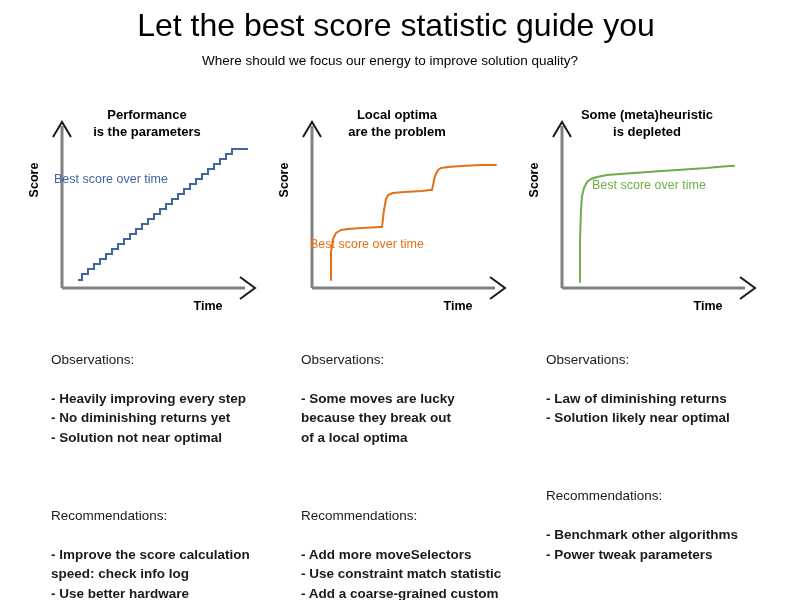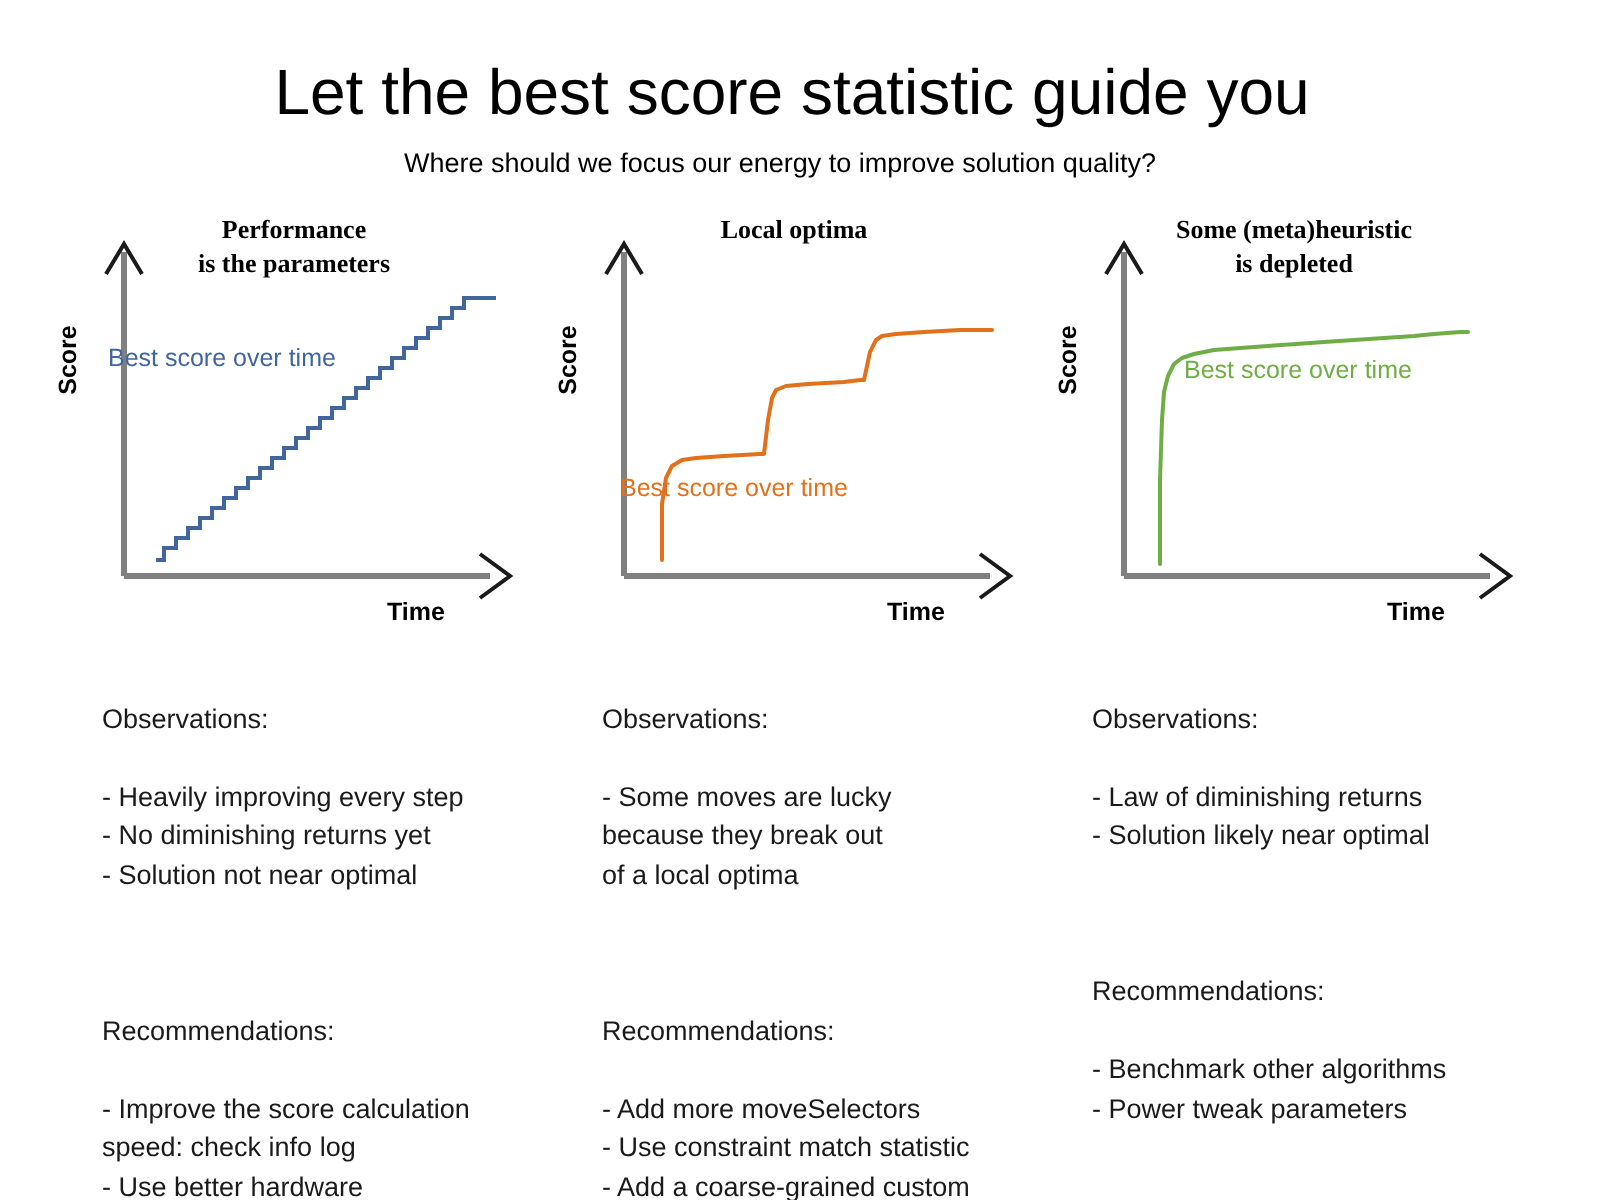--- a/index.html
+++ b/index.html
@@ -13,21 +13,21 @@
     font-family: "Liberation Sans", sans-serif;
     color: #000000;
     overflow: hidden;
     position: relative;
   }
 
   
   #header {
     width: 792px;
     text-align: center;
-    padding-top: 27px;
+    padding-top: 6px;
   }
   #page-title {
     font-size: 32px;
     font-weight: normal;
     line-height: 38px;
     margin: 0;
     color: #000000;
     letter-spacing: 0px;
   }
   #page-subtitle {
@@ -59,21 +59,20 @@
   .panel-title {
     position: absolute;
     top: 6px;
     left: 0;
     width: 270px;
     text-align: center;
     font-size: 13px;
     font-weight: bold;
     line-height: 17px;
     color: #000000;
-    font-family: Liberation Serif, serif;
   }
   .panel-title .tline { display: block; }
 
   .chart-svg {
     position: absolute;
     top: 0;
     left: 0;
   }
 
   .axis-label {
@@ -102,21 +101,21 @@
     font-size: 13.5px;
     line-height: 19.5px;
     color: #1a1a1a;
     white-space: pre-line;
   }
   .textcol-1 { left: 51px;  width: 228px; }
   .textcol-2 { left: 301px; width: 228px; }
   .textcol-3 { left: 546px; width: 240px; }
 
   .block-heading { margin: 0; padding: 0; }
-  .block-list { margin: 0; padding: 0; }
+  .block-list { margin: 0; padding: 0; font-weight: bold; }
   .block-gap { height: 19.5px; }
 </style>
 </head>
 <body>
 
 <div id="header">
   <h1 id="page-title">Let the best score statistic guide you</h1>
   <p id="page-subtitle">Where should we focus our energy to improve solution quality?</p>
 </div>
 
@@ -142,20 +141,21 @@
 
       <polyline points="66,180 70,180 70,174 76,174 76,169 82,169 82,164 88,164 88,159 94,159 94,154 100,154 100,149 106,149 106,144 112,144 112,139 118,139 118,134 124,134 124,129 130,129 130,124 136,124 136,119 142,119 142,114 148,114 148,109 154,109 154,104 160,104 160,99 166,99 166,94 172,94 172,89 178,89 178,84 184,84 184,79 190,79 190,74 196,74 196,69 202,69 202,64 208,64 208,59 214,59 214,54 220,54 220,49 236,49" fill="none" stroke="#41659D" stroke-width="2" stroke-linejoin="miter"></polyline>
 
       <text class="series-label" x="42" y="83" fill="#41659D">Best score over time</text>
     </svg>
   </div>
 
   <div class="panel panel-2">
     <div class="panel-title">
       <span class="tline">Local optima</span>
+      <span class="tline">are the problem</span>
     </div>
     <svg class="chart-svg" width="270" height="230" viewBox="0 0 270 230">
       <line x1="50" y1="188" x2="50" y2="26" stroke="#808080" stroke-width="3"></line>
       <polyline points="41,37 50,22 59,37" fill="none" stroke="#1a1a1a" stroke-width="2"></polyline>
       <line x1="50" y1="188" x2="233" y2="188" stroke="#808080" stroke-width="3"></line>
       <polyline points="228,177 243,188 228,199" fill="none" stroke="#1a1a1a" stroke-width="2"></polyline>
       <text class="axis-label" x="26" y="80" transform="rotate(-90 26 80)" text-anchor="middle">Score</text>
       <text class="axis-label" x="196" y="210" text-anchor="middle">Time</text>
 
       <polyline points="69,180 69,152 71,139 74,133 79,130 86,129 100,128 118,127 120,127 122,110 124,99 126,95 131,93 142,92 160,91 168,90 170,90 173,76 176,70 179,68 186,67 200,66 218,65 234,65" fill="none" stroke="#E3701A" stroke-width="2" stroke-linejoin="round" stroke-linecap="round"></polyline>

